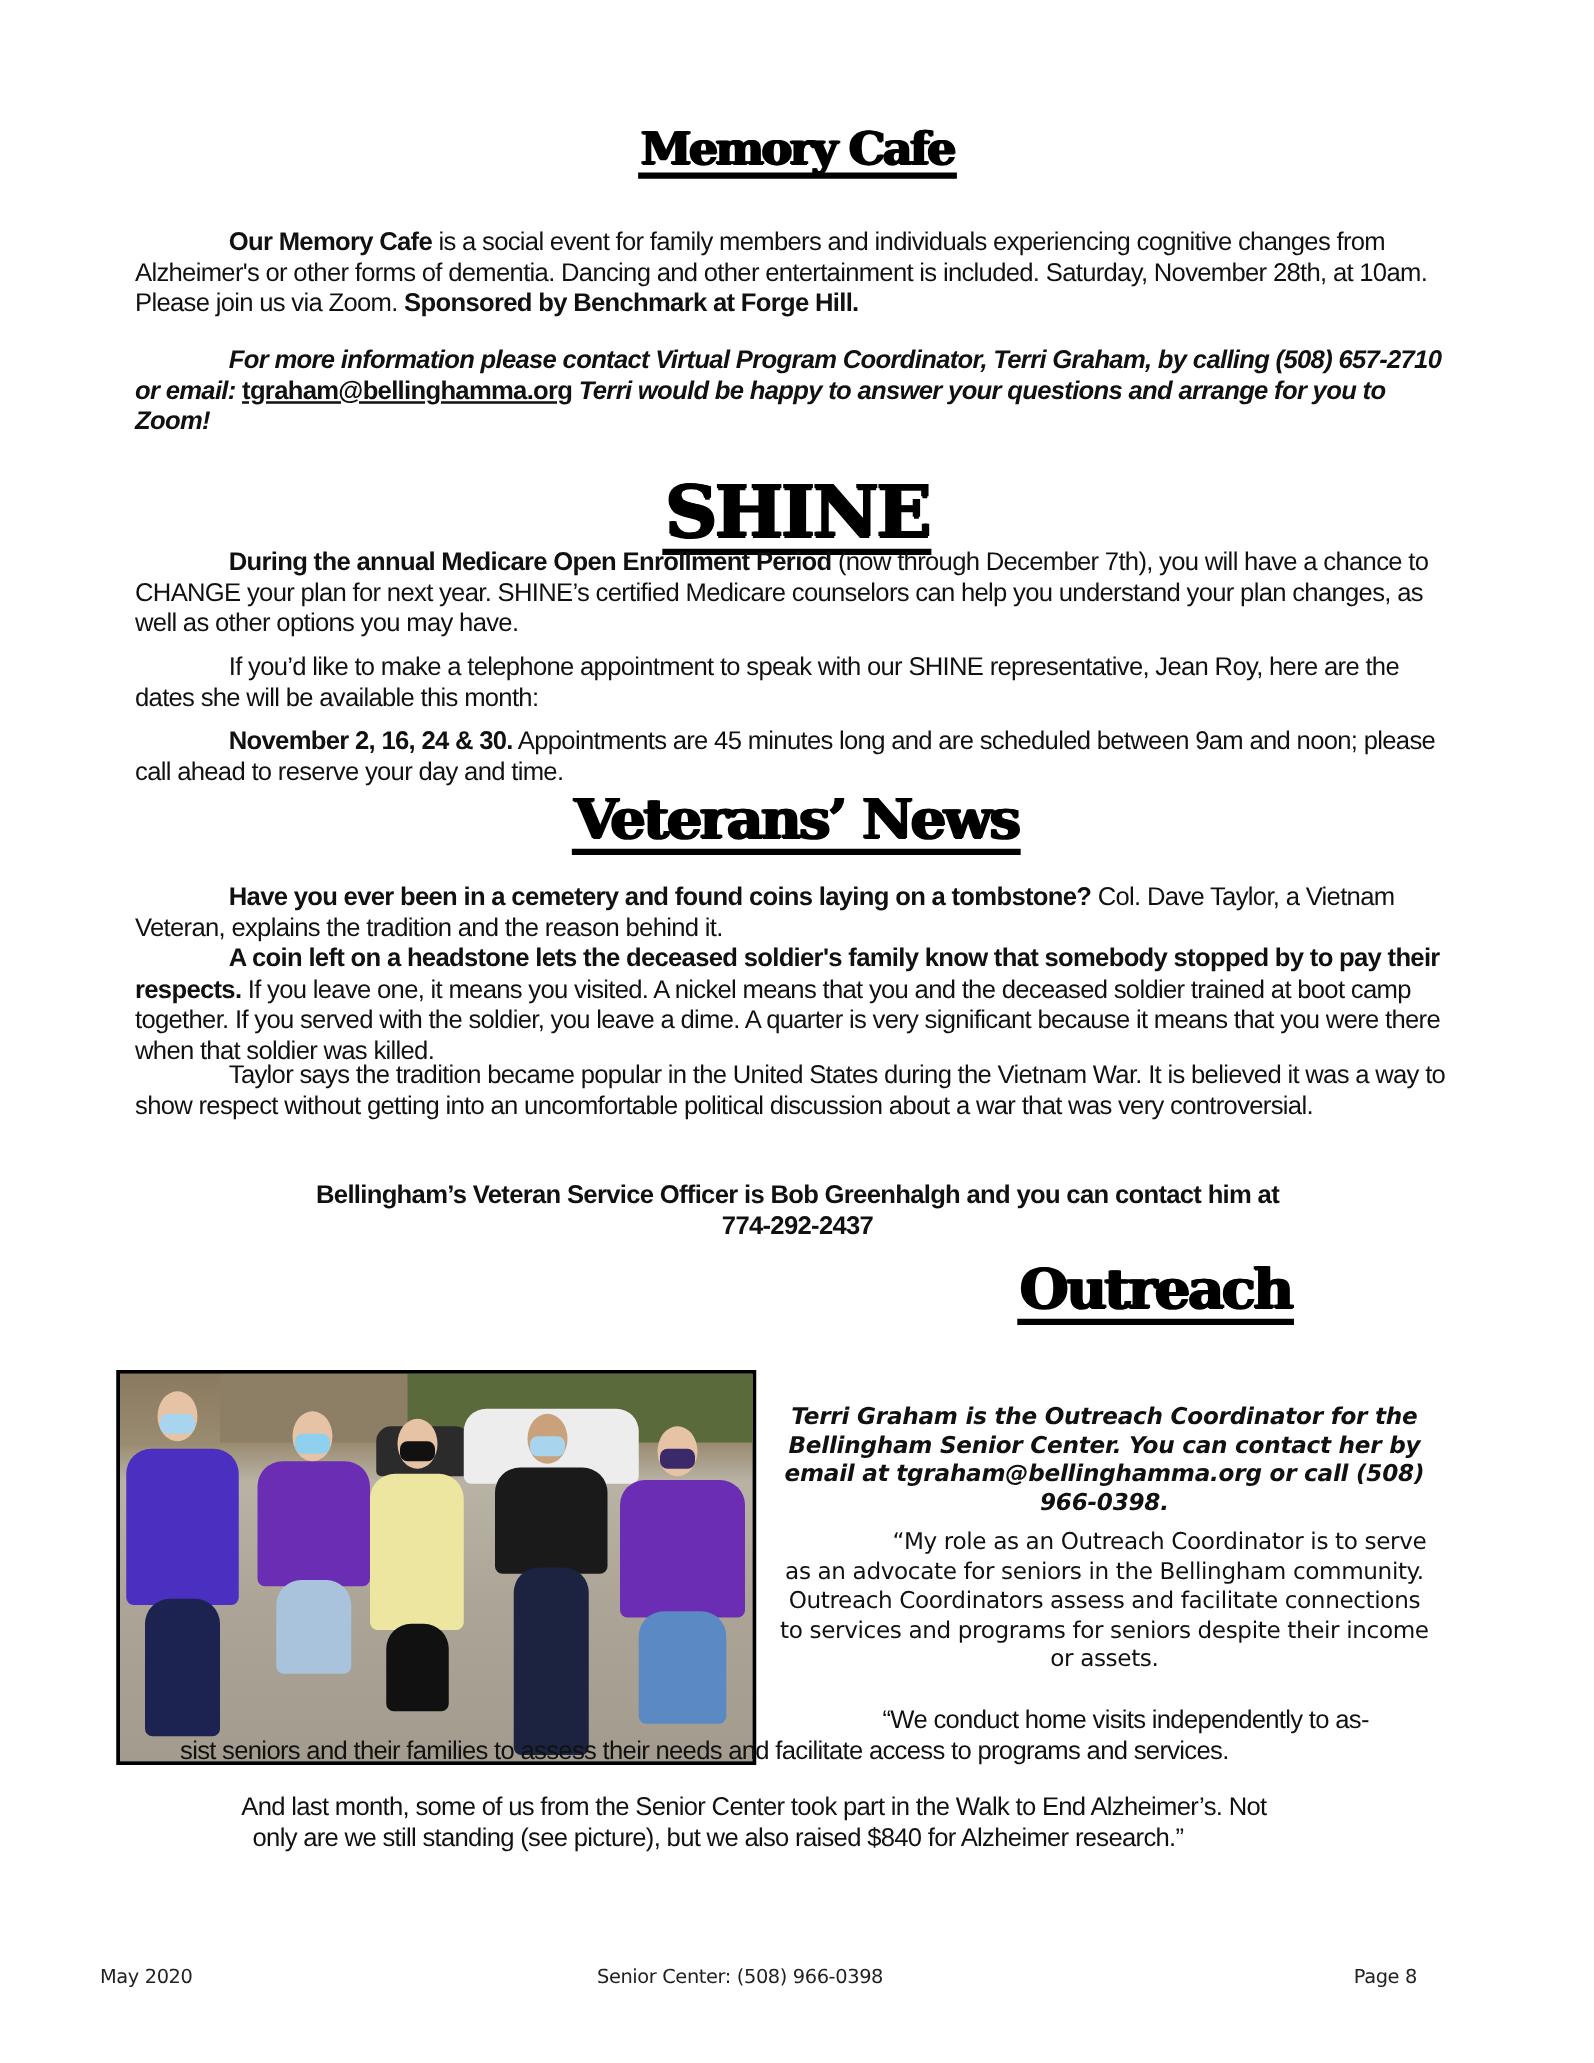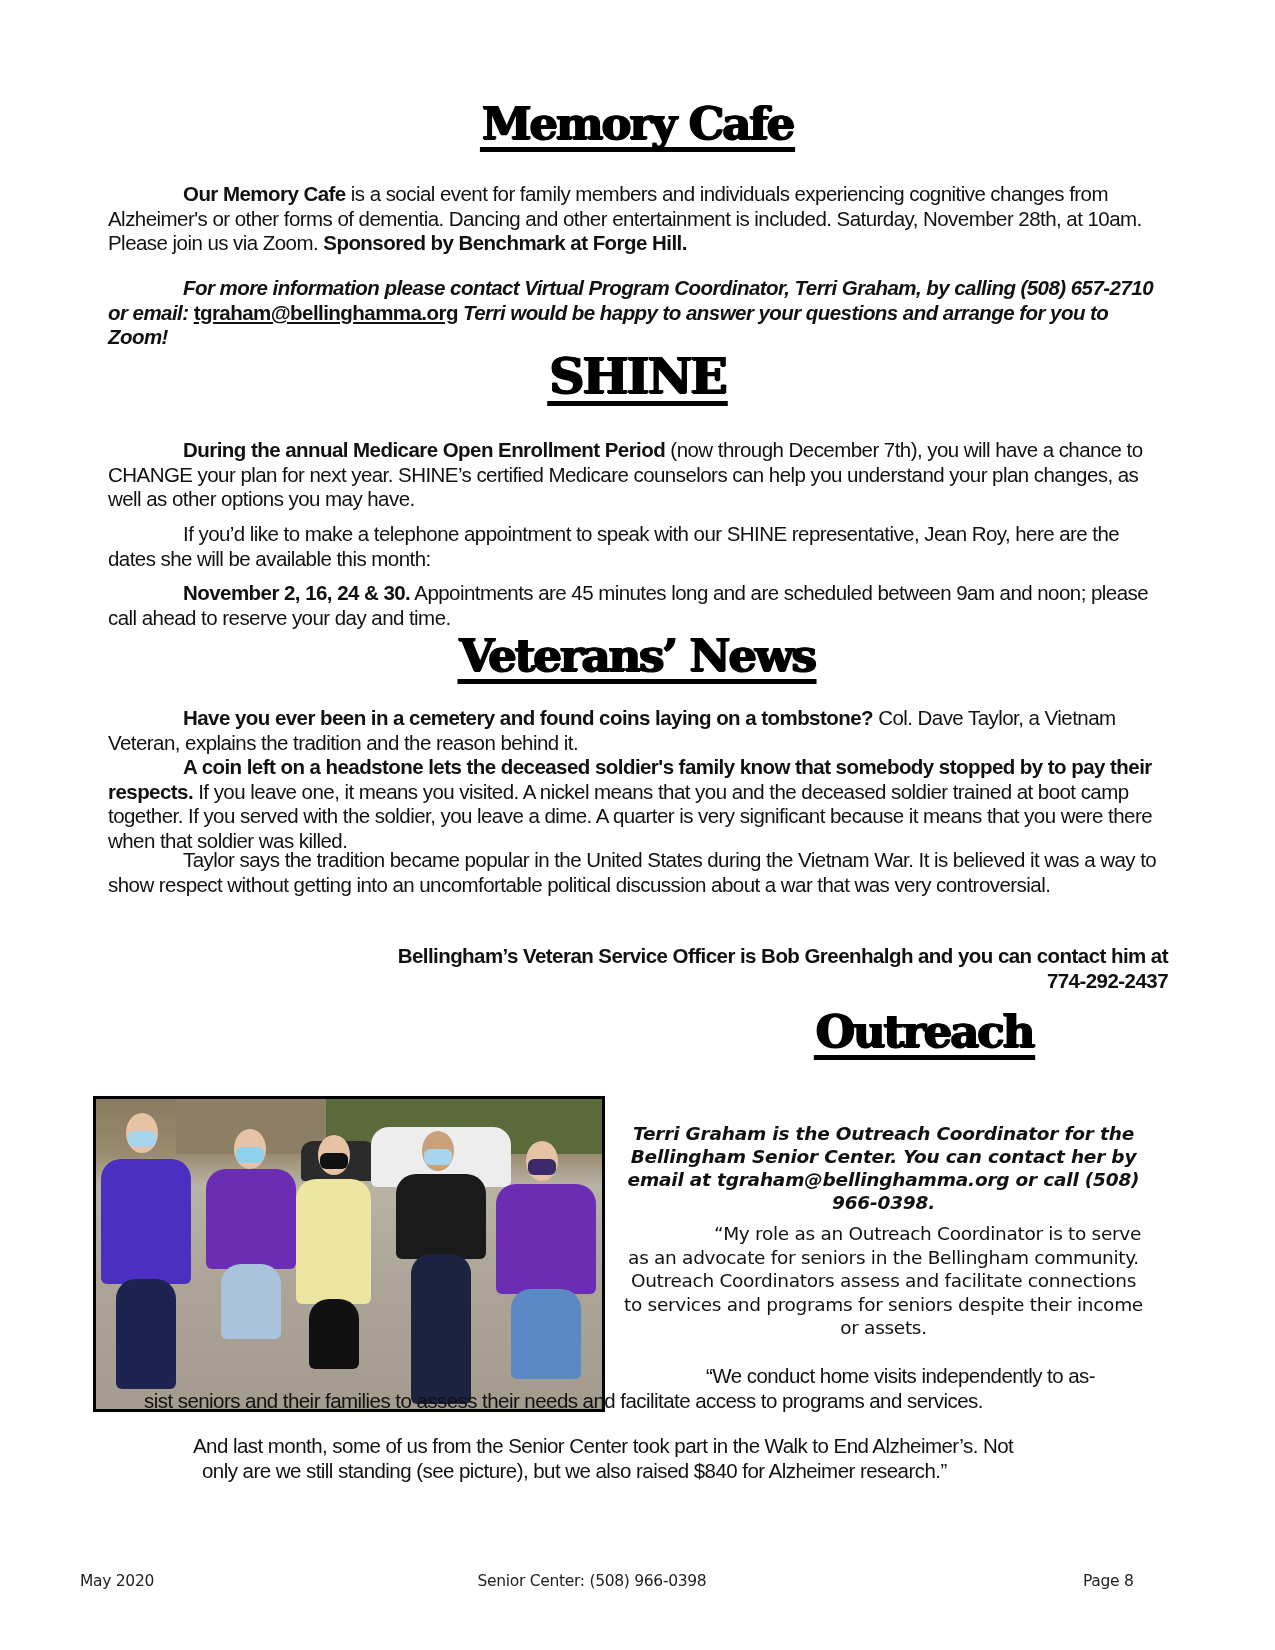--- a/index.html
+++ b/index.html
@@ -47,49 +47,49 @@
   .footer {
     position: absolute; top: 1572px; font-family: "DejaVu Sans", sans-serif;
     font-size: 15.5px; color: #222; letter-spacing: -0.3px;
   }
 </style>
 </head>
 <body>
 
 <div class="page">
 
-  <h1 class="heading" style="top:98px;font-size:44px;">
+  <h1 class="heading" style="top:98px;font-size:36px;">
     <span>Memory Cafe</span>
   </h1>
 
   <p class="para" style="top:166px;"><span class="ind"></span><span class="b">Our Memory Cafe</span><span> is a social event for family members and individuals experiencing cognitive changes from Alzheimer's or other forms of dementia.  Dancing and other entertainment is included.  Saturday, November 28th, at 10am.  Please join us via Zoom.  </span><span class="b">Sponsored by Benchmark at Forge Hill.</span></p>
 
   <p class="para b i" style="top:260px;"><span class="ind"></span><span>For more information please contact Virtual Program Coordinator, Terri Graham, by calling (508) 657-2710 or email:   </span><span class="u" style="font-style:normal">tgraham@bellinghamma.org</span><span>  Terri would be happy to answer your questions and arrange for you to Zoom!</span></p>
 
-  <h1 class="heading" style="top:348px;font-size:48px;">
+  <h1 class="heading" style="top:376px;font-size:57px;">
     <span>SHINE</span>
   </h1>
 
   <p class="para" style="top:422px;"><span class="ind"></span><span class="b">During the annual Medicare Open Enrollment Period</span><span> (now through December 7th), you will have a chance to CHANGE your plan for next year. SHINE’s certified Medicare counselors can help you understand your plan changes, as well as other options you may have.</span></p>
 
   <p class="para" style="top:506px;"><span class="ind"></span><span>If you’d like to make a telephone appointment to speak with our SHINE representative, Jean Roy, here are the dates she will be available this month:</span></p>
 
   <p class="para" style="top:565px;"><span class="ind"></span><span class="b">November 2, 16, 24 &amp; 30.</span><span>  Appointments are 45 minutes long and are scheduled between 9am and noon; please call ahead to reserve your day and time.</span></p>
 
   <h1 class="heading" style="top:630px;font-size:44px;">
     <span>Veterans’ News</span>
   </h1>
 
   <p class="para" style="top:690px;"><span class="ind"></span><span class="b">Have you ever been in a cemetery and found coins laying on a tombstone?</span><span>  Col. Dave Taylor, a Vietnam Veteran, explains the tradition and the reason behind it.</span></p>
 
   <p class="para" style="top:739px;"><span class="ind"></span><span class="b">A coin left on a headstone lets the deceased soldier's family know that somebody stopped by to pay their respects.</span><span> If you leave one, it means you visited.  A nickel means that you and the deceased soldier trained at boot camp together.  If you served with the soldier, you leave a dime.  A quarter is very significant because it means that you were there when that soldier was killed.</span></p>
 
   <p class="para" style="top:832px;"><span class="ind"></span><span>Taylor says the tradition became popular in the United States during the Vietnam War.  It is believed it was a way to show respect without getting into an uncomfortable political discussion about a war that was very controversial.</span></p>
 
-  <p class="para b center" style="top:928px;text-align:right;">
+  <p class="para b center" style="top:928px;">
     <span>Bellingham’s Veteran Service Officer is Bob Greenhalgh and you can contact him at</span><br>
     <span>774-292-2437</span>
   </p>
 
   <h1 class="heading" style="top:1006px;left:640px;width:570px;font-size:44px;">
     <span>Outreach</span>
   </h1>
 
   <div class="photo" role="img" aria-label="Five women in masks and purple shirts standing in a parking lot holding small flags at the Walk to End Alzheimer's">
     <div class="bg-fence"></div>

